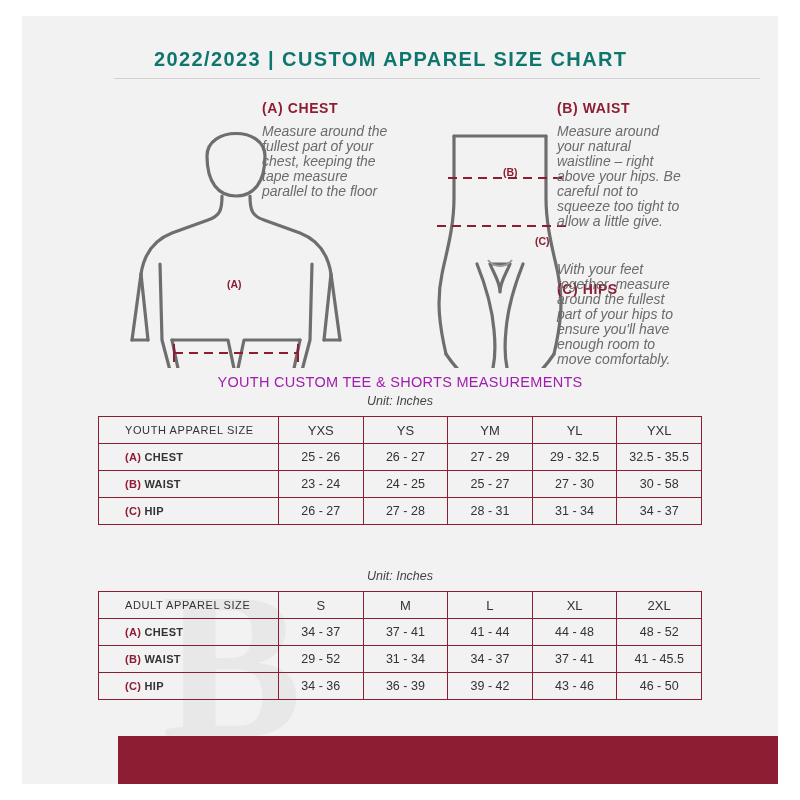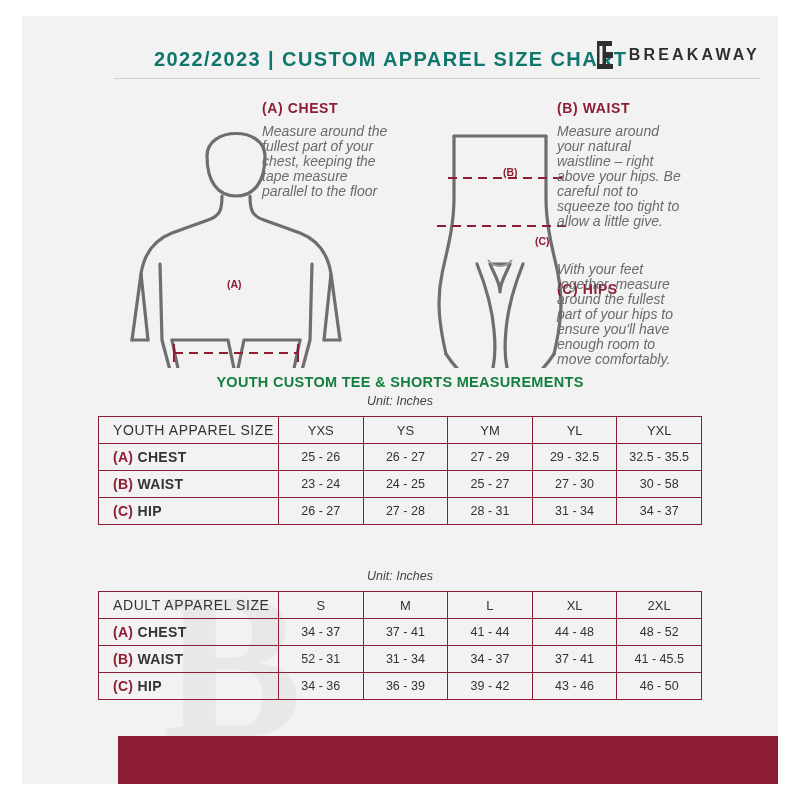--- a/index.html
+++ b/index.html
@@ -120,22 +120,22 @@
     font-weight: 700;
     color: #8d1d33;
   }
 
   
   .section-title {
     position: absolute;
     width: 756px;
     text-align: center;
     font-size: 14.5px;
-    font-weight: 700;
-    color: #15803d;
+    font-weight: 400;
+    color: #a21caf;
     letter-spacing: 0.3px;
   }
   .section-unit {
     position: absolute;
     width: 756px;
     text-align: center;
     font-size: 12.5px;
     color: #444;
     font-style: italic;
   }
@@ -149,23 +149,23 @@
   table.sz th, table.sz td {
     border: 1px solid #8d1d33;
     height: 26px;
     font-size: 12.5px;
     color: #333;
     text-align: center;
     padding: 0;
   }
   table.sz th.rowhead, table.sz td.rowhead {
     text-align: left;
-    padding-left: 14px;
-    font-weight: 700;
-    font-size: 14px;
+    padding-left: 26px;
+    font-weight: 700;
+    font-size: 11px;
     letter-spacing: 0.3px;
   }
   table.sz th.rowhead {
     font-weight: 400;
     letter-spacing: 0.6px;
   }
   table.sz th {
     font-weight: 400;
     font-size: 13px;
   }
@@ -189,29 +189,20 @@
 </head>
 <body>
 
 <div class="page">
   <div class="sheet">
 
     <div class="watermark">B</div>
 
     <div class="header">
       <div class="header-title">2022/2023  |  CUSTOM APPAREL SIZE CHART</div>
-      <div class="brand-wrap">
-        <span class="brand-mark">
-          <svg width="24" height="30" viewBox="0 0 24 30">
-            <path d="M4 1 L19 1 L19 6 L13 6 L13 12 L20 12 L20 18 L13 18 L13 24 L20 24 L20 29 L4 29 Z" fill="#2f2f2f"></path>
-            <path d="M8 6 L8 24" stroke="#f2f2f2" stroke-width="3" fill="none"></path>
-          </svg>
-        </span>
-        <span class="brand-name">BREAKAWAY</span>
-      </div>
       <div class="header-rule"></div>
     </div>
 
     <div class="illus">
       <svg width="756" height="290" viewBox="0 0 756 290">
 
         <g fill="none" stroke="#6e6e6e" stroke-width="3.2" stroke-linecap="round" stroke-linejoin="round">
           <path d="M185 78 C185 48, 243 48, 243 78 C243 104, 232 118, 214 118 C196 118, 185 104, 185 78 Z"></path>
           <path d="M200 118 C200 132, 198 138, 186 142 L150 155 C132 162, 122 176, 119 196 L110 262"></path>
           <path d="M228 118 C228 132, 230 138, 242 142 L278 155 C296 162, 306 176, 309 196 L318 262"></path>
@@ -359,21 +350,21 @@
           <td>37 - 41</td>
           <td>41 - 44</td>
           <td>44 - 48</td>
           <td>48 - 52</td>
         </tr>
         <tr>
           <td class="rowhead">
             <span class="lbl">(B) </span>
             <span class="lbl2">WAIST</span>
           </td>
-          <td>52 - 31</td>
+          <td>29 - 52</td>
           <td>31 - 34</td>
           <td>34 - 37</td>
           <td>37 - 41</td>
           <td>41 - 45.5</td>
         </tr>
         <tr>
           <td class="rowhead">
             <span class="lbl">(C) </span>
             <span class="lbl2">HIP</span>
           </td>

